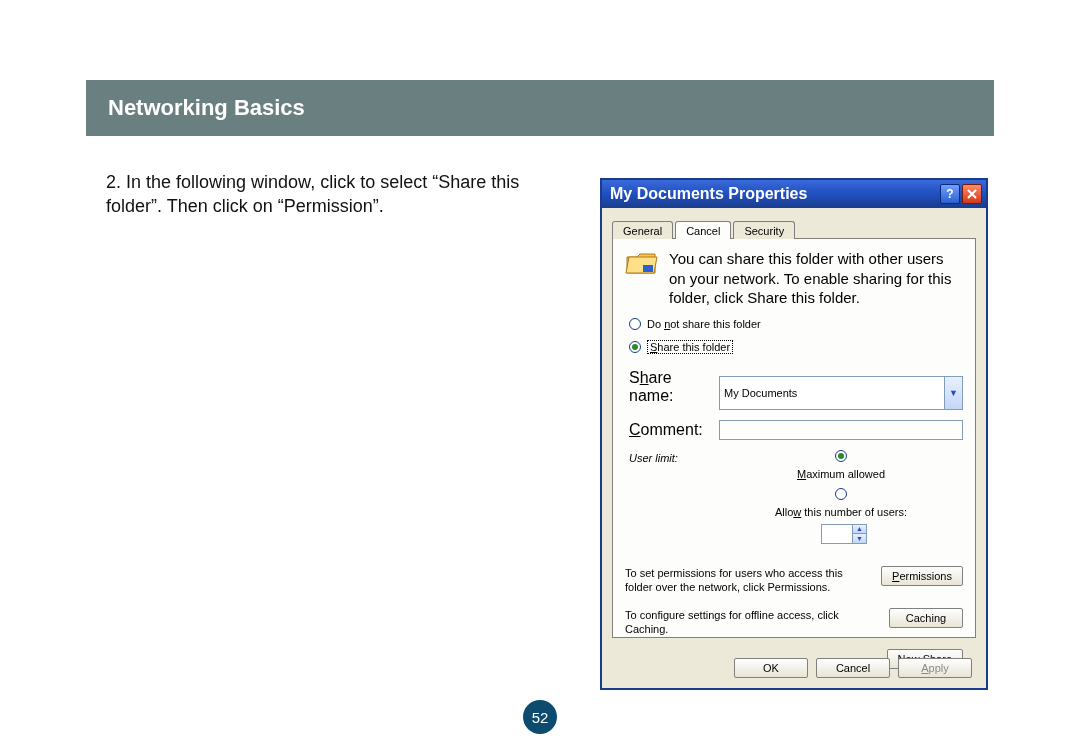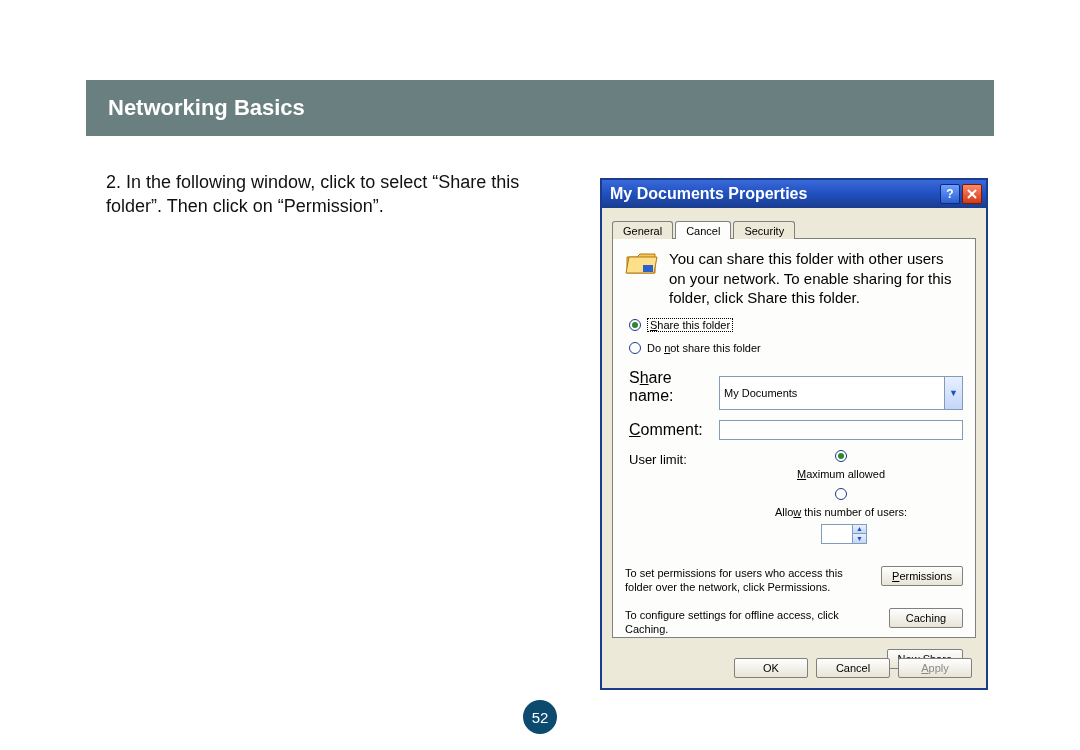--- a/index.html
+++ b/index.html
@@ -34,21 +34,21 @@
   .dotted { border: 1px dotted #000; padding: 0 2px; }
   .u { text-decoration: underline; }
 
   .form-row { display: flex; align-items: center; margin-top: 10px; gap: 10px; margin-left: 4px; }
   .form-label { width: 80px; font-size: 16px; }
   .combo { flex: 1; height: 20px; border: 1px solid #7f9db9; background: #fff; display: flex; align-items: center; padding: 16px 4px; position: relative; margin-top: 12px; }
   .combo .arrow { position: absolute; right: 0; top: 0; width: 18px; height: 100%; border-left: 1px solid #7f9db9; background: linear-gradient(#e8f0ff,#c4d6f7); display: flex; align-items: center; justify-content: center; color: #2050c0; font-size: 9px; cursor: pointer; }
   .textin { flex: 1; height: 20px; border: 1px solid #7f9db9; background: #fff; }
 
   .userlimit { display: flex; gap: 10px; margin-top: 10px; margin-left: 4px; }
-  .ul-left { width: 80px; font-size: 13px; padding-top: 2px; }
+  .ul-left { width: 80px; font-size: 11px; padding-top: 2px; font-style: italic; }
   .ul-right { flex: 1; }
   .ul-row { display: flex; align-items: center; gap: 6px; margin-bottom: 8px; flex-direction: column; }
   .spin { width: 46px; height: 20px; border: 1px solid #7f9db9; background: #fff; position: relative; margin-left: 6px; }
   .spin .sp { position: absolute; right: 0; width: 14px; height: 50%; background: linear-gradient(#e8f0ff,#c4d6f7); border-left: 1px solid #7f9db9; display: flex; align-items: center; justify-content: center; font-size: 7px; color: #2050c0; cursor: pointer; }
   .spin .up { top: 0; border-bottom: 1px solid #7f9db9; }
   .spin .dn { bottom: 0; }
 
   .perm-row, .cache-row { display: flex; align-items: flex-start; margin-top: 14px; gap: 8px; }
   .perm-row .txt, .cache-row .txt { flex: 1; font-size: 11px; line-height: 1.3; }
   .xp-btn { border: 1px solid #808080; background: linear-gradient(#fefefe,#e8e5d6); padding: 3px 10px; font-size: 11px; border-radius: 2px; cursor: pointer; min-width: 74px; text-align: center; }
@@ -94,27 +94,27 @@
             <svg viewBox="0 0 34 30">
               <path d="M2 8 L12 8 L15 5 L30 5 L30 24 L2 24 Z" fill="#f7c35a" stroke="#b07a10"></path>
               <path d="M2 10 L30 10 L27 26 L-1 26 Z" fill="#ffe08a" stroke="#b07a10" transform="translate(2,-2)"></path>
               <rect x="18" y="16" width="10" height="7" fill="#2a60d0"></rect>
             </svg>
           </div>
           <div class="desc-text">You can share this folder with other users on your network.  To enable sharing for this folder, click Share this folder.</div>
         </div>
 
         <div class="radio-row">
-          <span class="radio sel"></span>
-          <span class="dotted"><span class="u">S</span><span>hare this folder</span></span>
+          <span class="radio"></span>
+          <span><span>Do </span><span class="u">n</span><span>ot share this folder</span></span>
         </div>
 
         <div class="radio-row">
-          <span class="radio"></span>
-          <span><span>Do </span><span class="u">n</span><span>ot share this folder</span></span>
+          <span class="radio sel"></span>
+          <span class="dotted"><span class="u">S</span><span>hare this folder</span></span>
         </div>
 
         <div class="form-row">
           <div class="form-label"><span>S</span><span class="u">h</span><span>are name:</span></div>
           <div class="combo">
             <span>My Documents</span>
             <span class="arrow">▼</span>
           </div>
         </div>
 

